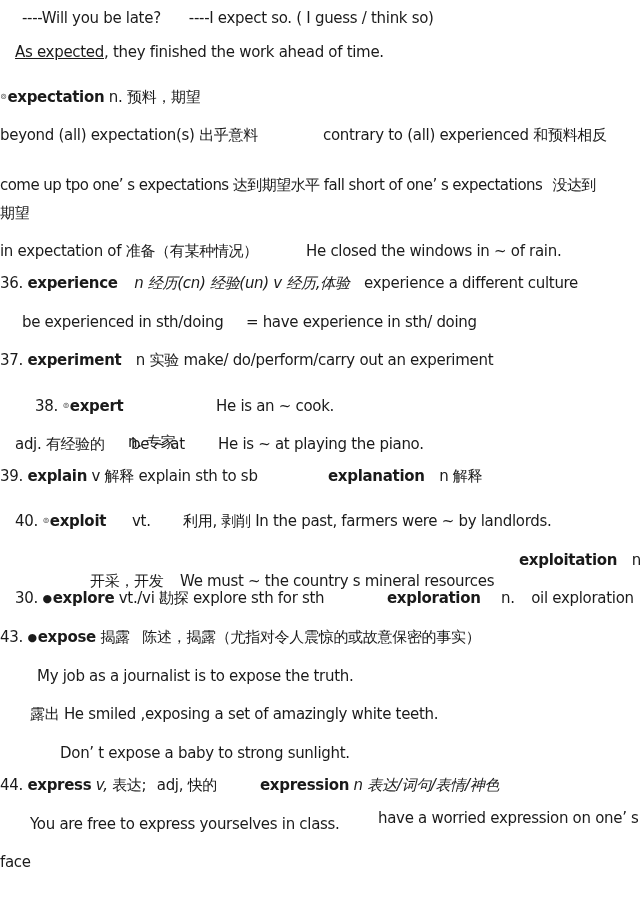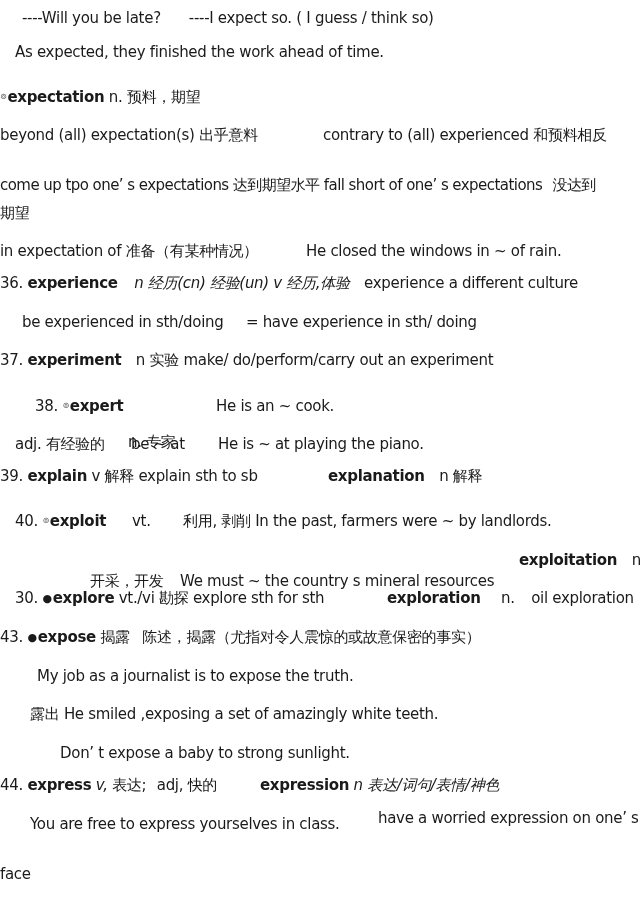--- a/index.html
+++ b/index.html
@@ -4,21 +4,21 @@
   <style>
     html, body { margin: 0; padding: 0; background: #ffffff; }
     body {
       width: 640px; height: 903px; position: relative; overflow: hidden;
       font-family: "DejaVu Sans", "Liberation Sans", sans-serif;
       color: #1a1a1a; font-size: 15px;
     }
     .line { position: absolute; white-space: nowrap; line-height: 20px; font-size: 15px; letter-spacing: -0.3px; }
     .b { font-weight: bold; }
     .i { font-style: italic; text-align: center; }
-    .u { }
+    .u { text-decoration: underline; }
     .mark { font-size: 8px; color: #555; vertical-align: 3px; margin-right: 1px; }
     .dot { font-size: 11px; vertical-align: 1px; margin-right: 1px; }
     .sp { display: inline-block; }
   </style>
 </head>
 <body>
 
 <div>
 
   <div class="line" style="left:22px; top:8px;">
@@ -185,17 +185,17 @@
     <span class="i">n 表达/词句/表情/神色</span>
   </div>
 
   <div class="line" style="left:30px; top:814px;">
     <span>You are free to express yourselves in class.</span>
   </div>
   <div class="line" style="left:378px; top:808px;">
     <span>have a worried expression on one’ s</span>
   </div>
 
-  <div class="line" style="left:0px; top:852px;margin-top:12px;">
+  <div class="line" style="left:0px; top:852px;">
     <span>face</span>
   </div>
 
 </div>
 
 </body></html>

